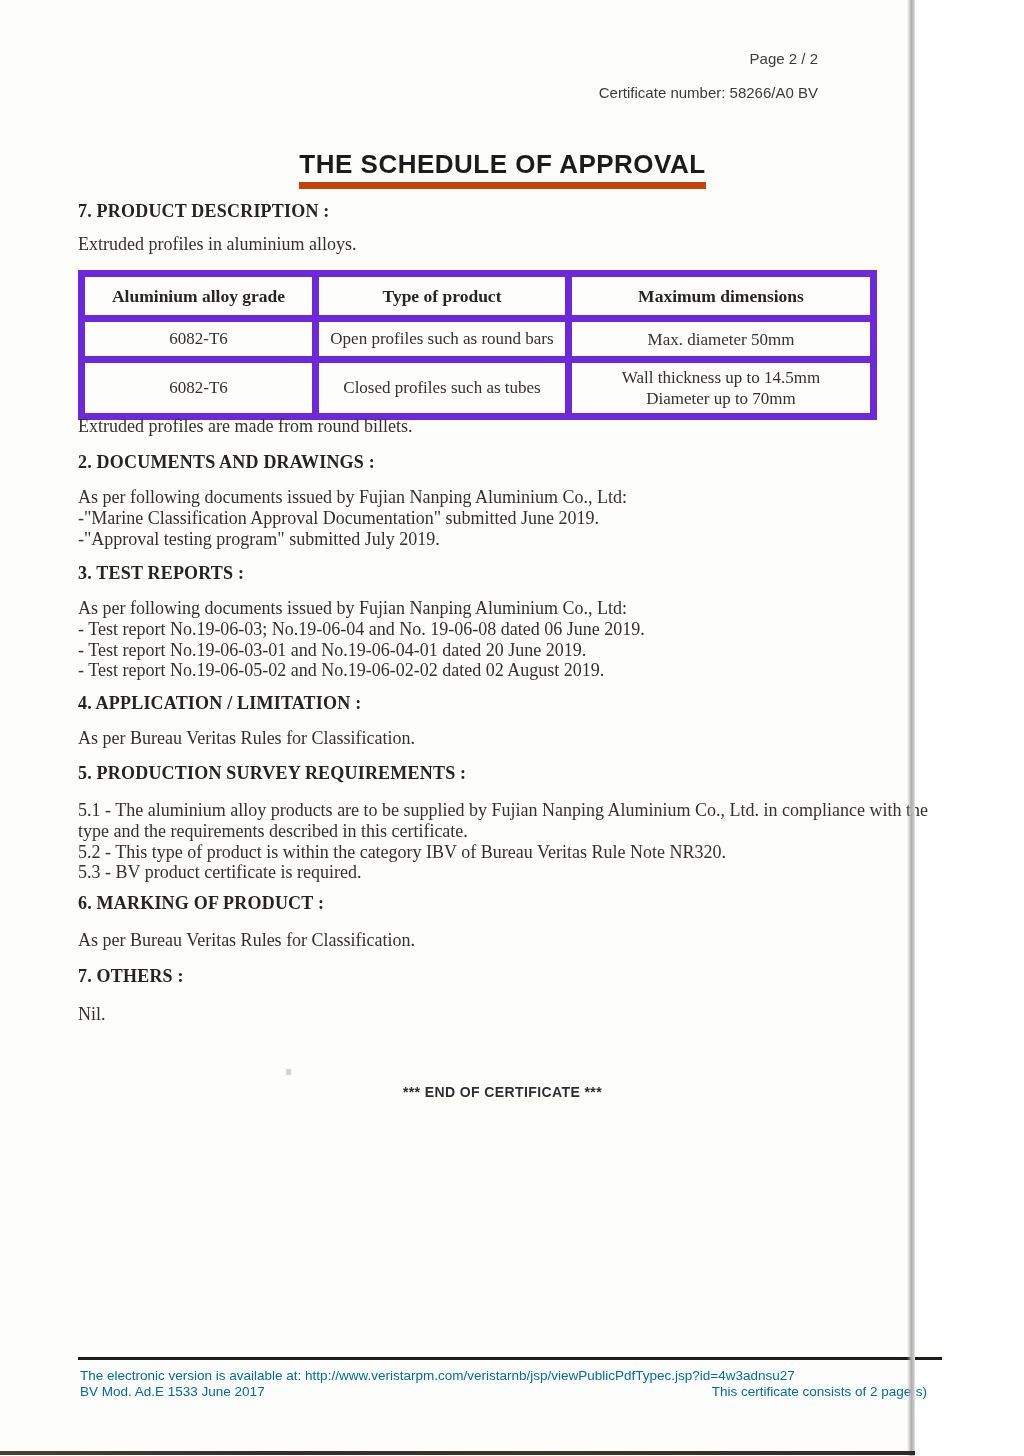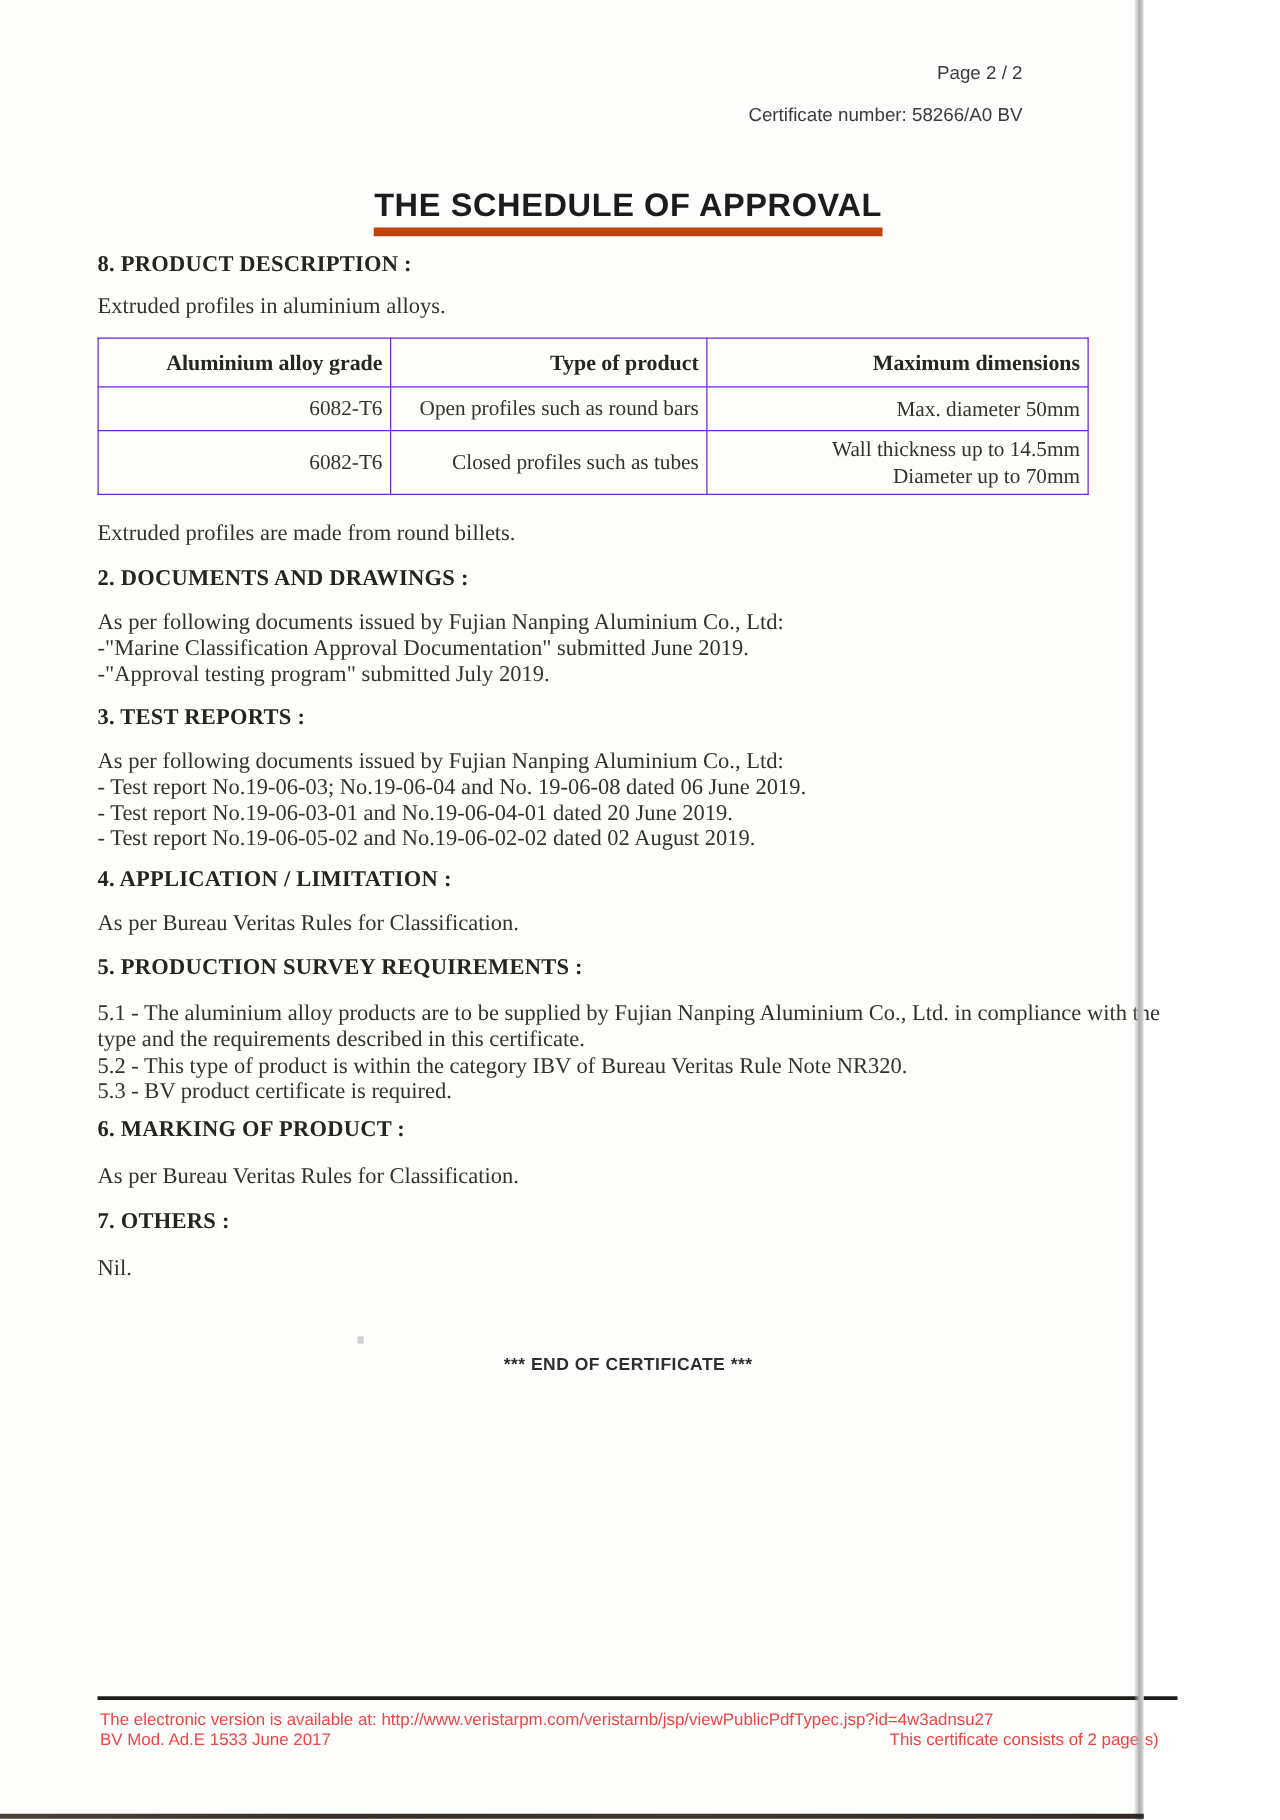--- a/index.html
+++ b/index.html
@@ -66,22 +66,22 @@
     position: absolute; left: 78px; top: 270px;
     width: 792px;
     border-collapse: collapse;
     table-layout: fixed;
     font-size: 17px; color: #34312d;
   }
   .product-table col.c1 { width: 234px; }
   .product-table col.c2 { width: 253px; }
   .product-table col.c3 { width: 305px; }
   .product-table th, .product-table td {
-    border: 1px solid #6d28d9;
-    text-align: right; vertical-align: middle;
+    border: 7px solid #6d28d9;
+    text-align: center; vertical-align: middle;
     padding: 0 6px;
   }
   .product-table th { font-size: 17.5px; font-weight: bold; color: #27251f; height: 38px; }
   .product-table tr.r1 td { height: 34px; }
   .product-table tr.r2 td { height: 50px; }
   .product-table td.dims { white-space: pre-line; line-height: 21px; }
   
   .end-marker-wrap {
     position: absolute; left: 78px; width: 849px; top: 1083px;
     text-align: center;
@@ -93,39 +93,39 @@
     margin-top: 24px;
   }
   
   .footer-rule {
     position: absolute; left: 78px; top: 1357px; width: 864px; height: 3px;
     background: #1f1d1a;
   }
   .footer {
     position: absolute; left: 80px; top: 1368px; width: 847px;
     font-family: "Liberation Sans", "DejaVu Sans", sans-serif;
-    font-size: 13.5px; color: #ef4444; line-height: 15.5px;
+    font-size: 13.5px; color: #0369a1; line-height: 15.5px;
   }
   .footer .row2 { display: flex; justify-content: space-between; }
 </style>
 </head>
 <body>
 
 <div class="page">
 
   <div class="corner-header">
     <div class="page-num">Page 2 / 2</div>
     <div>Certificate number: 58266/A0 BV</div>
   </div>
 
   <div class="doc-title-wrap">
     <span class="doc-title">THE SCHEDULE OF APPROVAL</span>
   </div>
 
-  <div class="sec-heading" style="top:201px">8. PRODUCT DESCRIPTION :</div>
+  <div class="sec-heading" style="top:201px">7. PRODUCT DESCRIPTION :</div>
   <div class="body-text" style="top:234px">Extruded profiles in aluminium alloys.</div>
 
   <table class="product-table">
     <colgroup>
         <col class="c1">
         <col class="c2">
         <col class="c3">
       </colgroup>
     <tbody>
         <tr>

